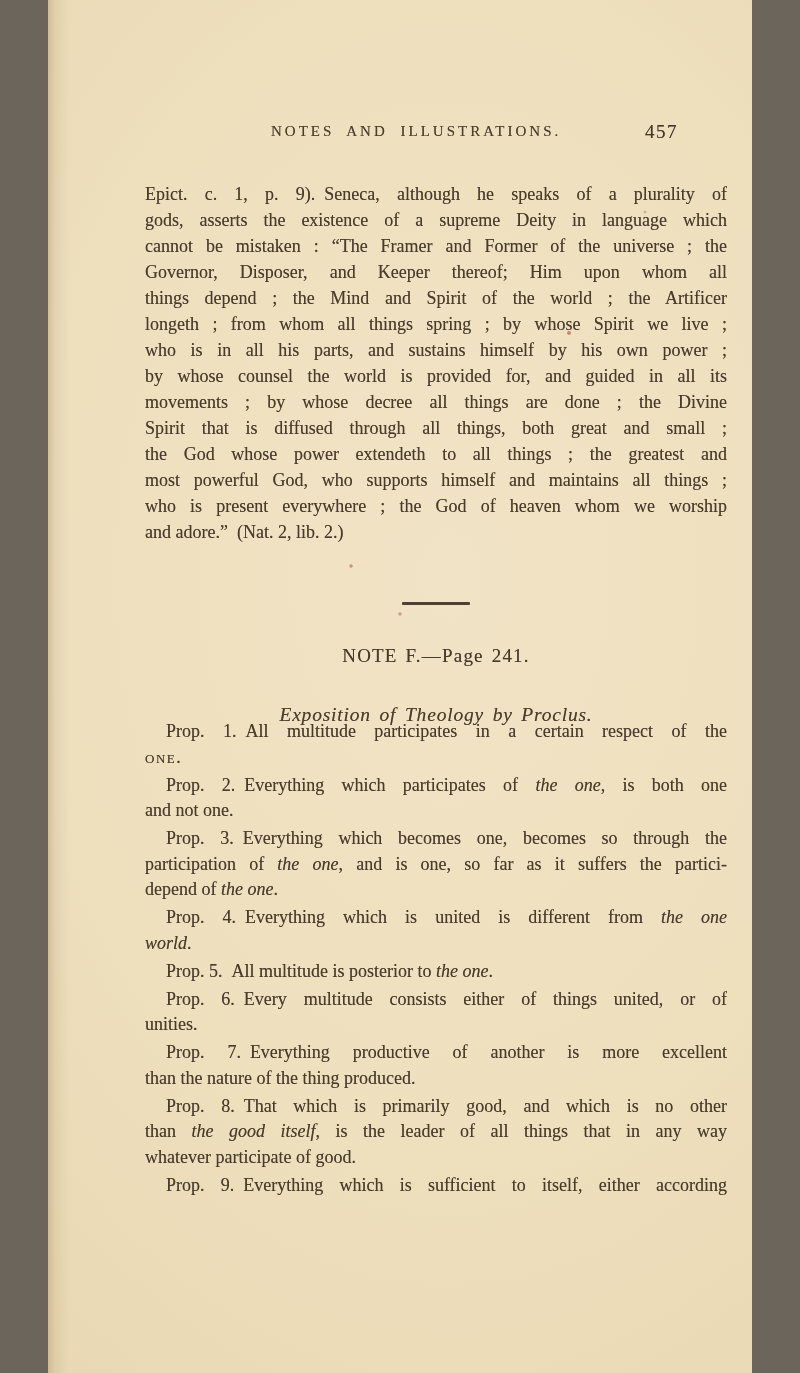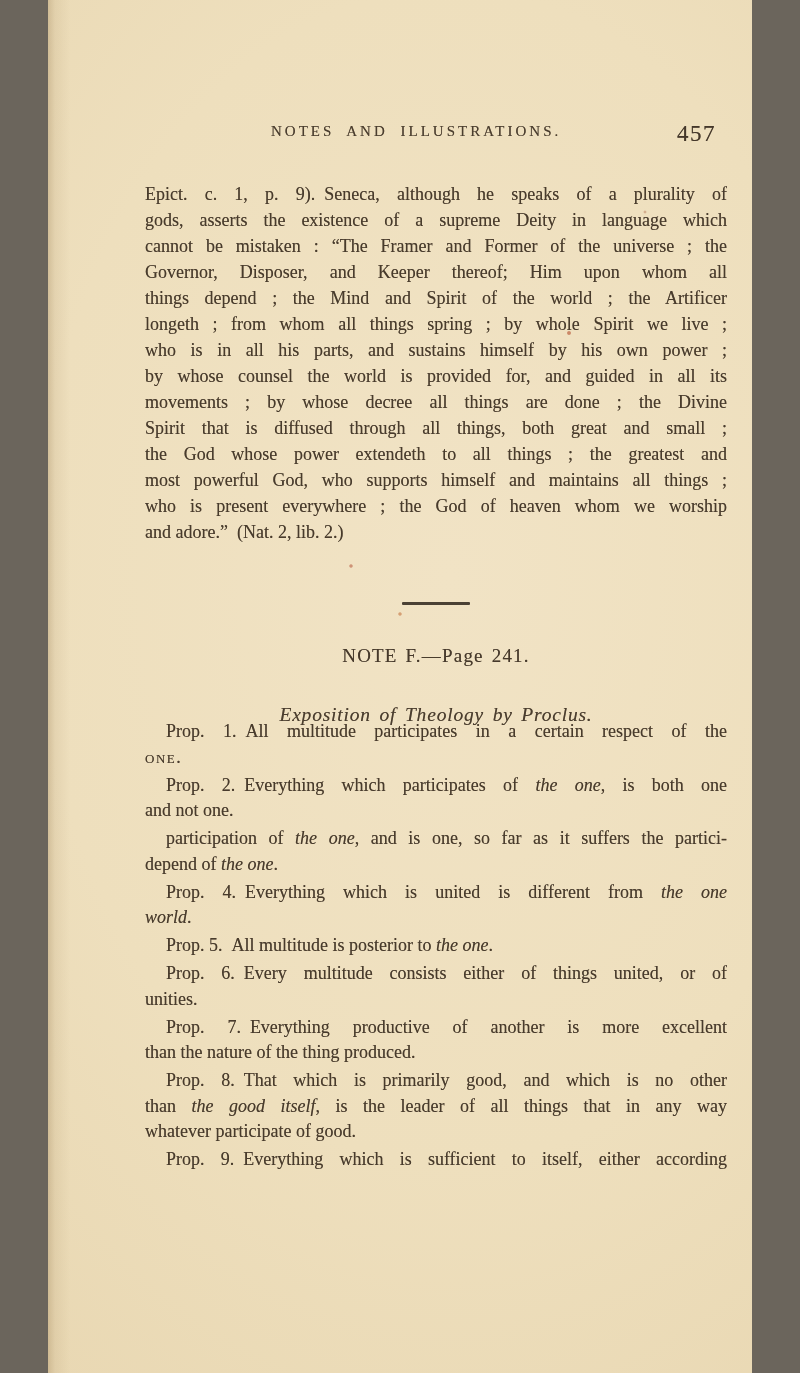--- a/index.html
+++ b/index.html
@@ -22,22 +22,22 @@
   .block{position:absolute;left:97px;width:582px;}
 
   
   .header-row{top:121px;height:26px;font-size:15px;}
   .header-title{
     position:absolute;left:126px;top:2px;
     letter-spacing:3px;word-spacing:6px;
     color:#4b3e2f;
   }
   .page-number{
-    position:absolute;left:532px;top:0;
-    font-size:23px;letter-spacing:1.5px;color:#44372a;
+    position:absolute;left:500px;top:0;
+    font-size:19px;letter-spacing:1.5px;color:#44372a;
   }
 
   
   .tline{height:26px;line-height:26px;font-size:18px;white-space:normal;}
   .tline.just{text-align:justify;text-align-last:justify;}
   .para1{top:181px;}
 
   
   .rule{
     position:absolute;top:602px;left:354px;width:68px;height:2.5px;
@@ -72,21 +72,21 @@
     <span class="header-title">NOTES AND ILLUSTRATIONS.</span>
     <span class="page-number">457</span>
   </div>
 
   <div class="block para1">
       <div class="tline just"><span>Epict. c. 1, p. 9). Seneca, although he speaks of a plurality of</span></div>
       <div class="tline just"><span>gods, asserts the existence of a supreme Deity in language which</span></div>
       <div class="tline just"><span>cannot be mistaken : “The Framer and Former of the universe ; the</span></div>
       <div class="tline just"><span>Governor, Disposer, and Keeper thereof; Him upon whom all</span></div>
       <div class="tline just"><span>things depend ; the Mind and Spirit of the world ; the Artificer</span></div>
-      <div class="tline just"><span>longeth ; from whom all things spring ; by whole Spirit we live ;</span></div>
+      <div class="tline just"><span>longeth ; from whom all things spring ; by whose Spirit we live ;</span></div>
       <div class="tline just"><span>who is in all his parts, and sustains himself by his own power ;</span></div>
       <div class="tline just"><span>by whose counsel the world is provided for, and guided in all its</span></div>
       <div class="tline just"><span>movements ; by whose decree all things are done ; the Divine</span></div>
       <div class="tline just"><span>Spirit that is diffused through all things, both great and small ;</span></div>
       <div class="tline just"><span>the God whose power extendeth to all things ; the greatest and</span></div>
       <div class="tline just"><span>most powerful God, who supports himself and maintains all things ;</span></div>
       <div class="tline just"><span>who is present everywhere ; the God of heaven whom we worship</span></div>
       <div class="tline"><span>and adore.” (Nat. 2, lib. 2.)</span></div>
     </div>
 
@@ -99,20 +99,21 @@
   <div class="block props">
       <div class="prop">
         <div class="tline just"><span>Prop. 1. All multitude participates in a certain respect of the</span></div>
         <div class="tline"><span class="sc">one.</span></div>
       </div>
       <div class="prop">
         <div class="tline just"><span>Prop. 2. Everything which participates of </span><em>the one</em><span>, is both one</span></div>
         <div class="tline"><span>and not one.</span></div>
       </div>
       <div class="prop">
+        <div class="tline just"><span>Prop. 3. Everything which becomes one, becomes so through the</span></div>
         <div class="tline just"><span>participation of </span><em>the one</em><span>, and is one, so far as it suffers the partici-</span></div>
         <div class="tline"><span>depend of </span><em>the one</em><span>.</span></div>
       </div>
       <div class="prop">
         <div class="tline just"><span>Prop. 4. Everything which is united is different from </span><em>the one</em></div>
         <div class="tline"><em>world</em><span>.</span></div>
       </div>
       <div class="prop">
         <div class="tline"><span>Prop. 5. All multitude is posterior to </span><em>the one</em><span>.</span></div>
       </div>

